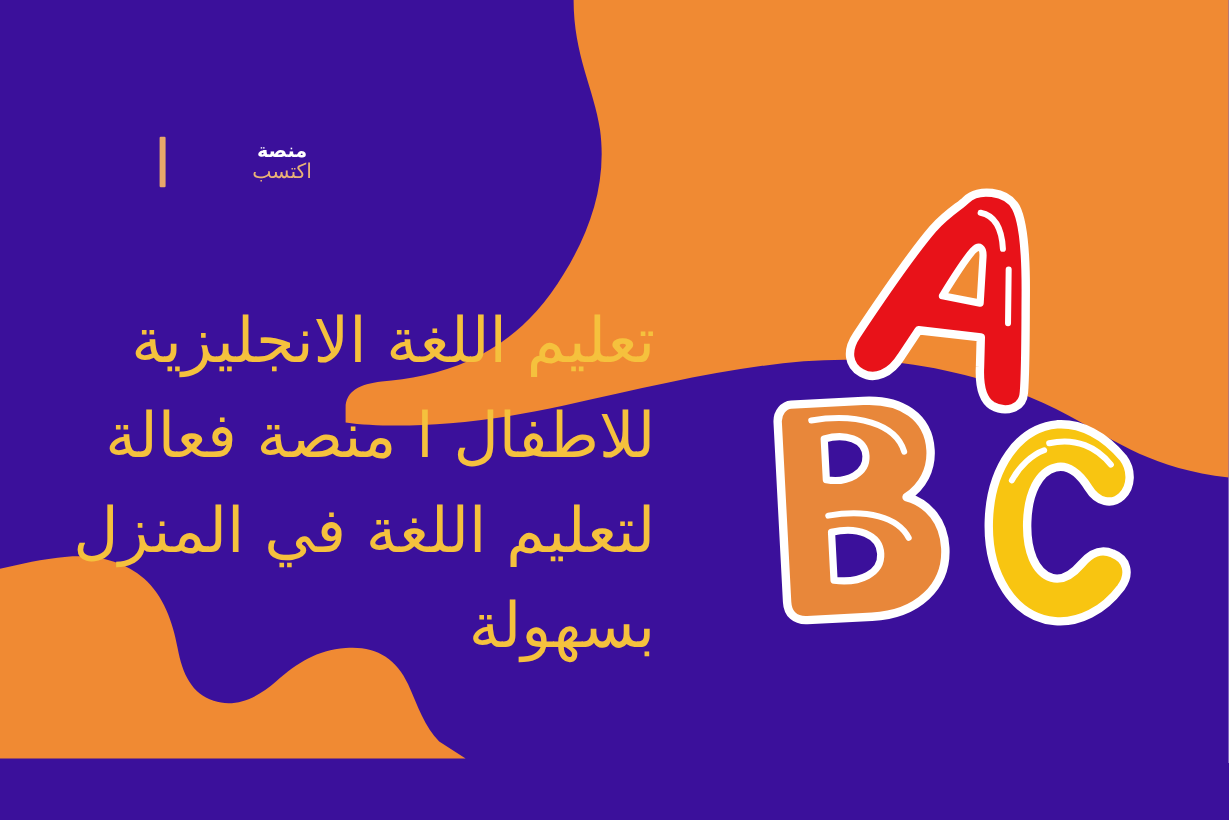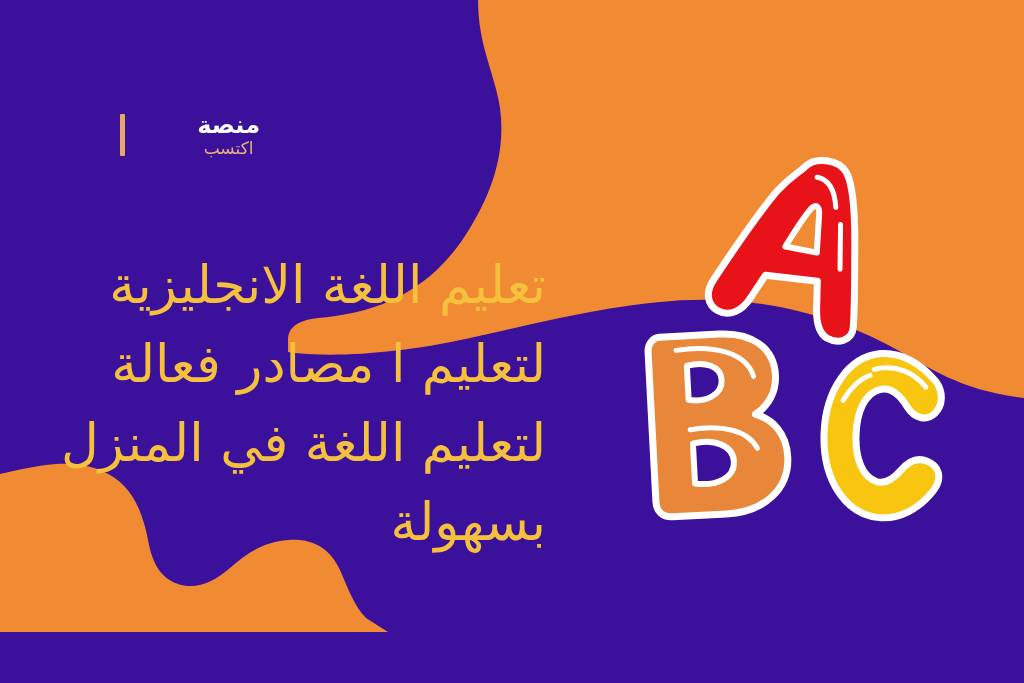--- a/index.html
+++ b/index.html
@@ -45,21 +45,21 @@
   #logo-words {
     order: 1;
     display: flex;
     flex-direction: column;
     align-items: center;
     line-height: 1.08;
     margin-right: 14px;
   }
   #logo-primary {
     color: #ffffff;
-    font-size: 24px;
+    font-size: 16px;
     font-weight: bold;
     direction: rtl;
     letter-spacing: 0px;
   }
   #logo-secondary {
     color: #E9B277;
     font-size: 17px;
     font-weight: normal;
     direction: rtl;
     text-align: right;
@@ -126,21 +126,21 @@
     <span id="logo-bar"></span>
     <span id="logo-spacer"></span>
     <span id="logo-words">
       <span id="logo-primary">منصة</span>
       <span id="logo-secondary">اكتسب</span>
     </span>
   </div>
 
   <div id="headline">
     <span class="hl-line">تعليم اللغة الانجليزية</span>
-    <span class="hl-line">لتعليم ا مصادر فعالة</span>
+    <span class="hl-line">للاطفال ا منصة فعالة</span>
     <span class="hl-line">لتعليم اللغة في المنزل</span>
     <span class="hl-line">بسهولة</span>
   </div>
 
   <div class="letter" style="left:694px; top:150px;">
     <svg width="220" height="190" viewBox="0 0 220 190">
       <g transform="rotate(11 110 95)">
 
         <path d="M 96 18
                  C 104 6, 128 4, 138 16

